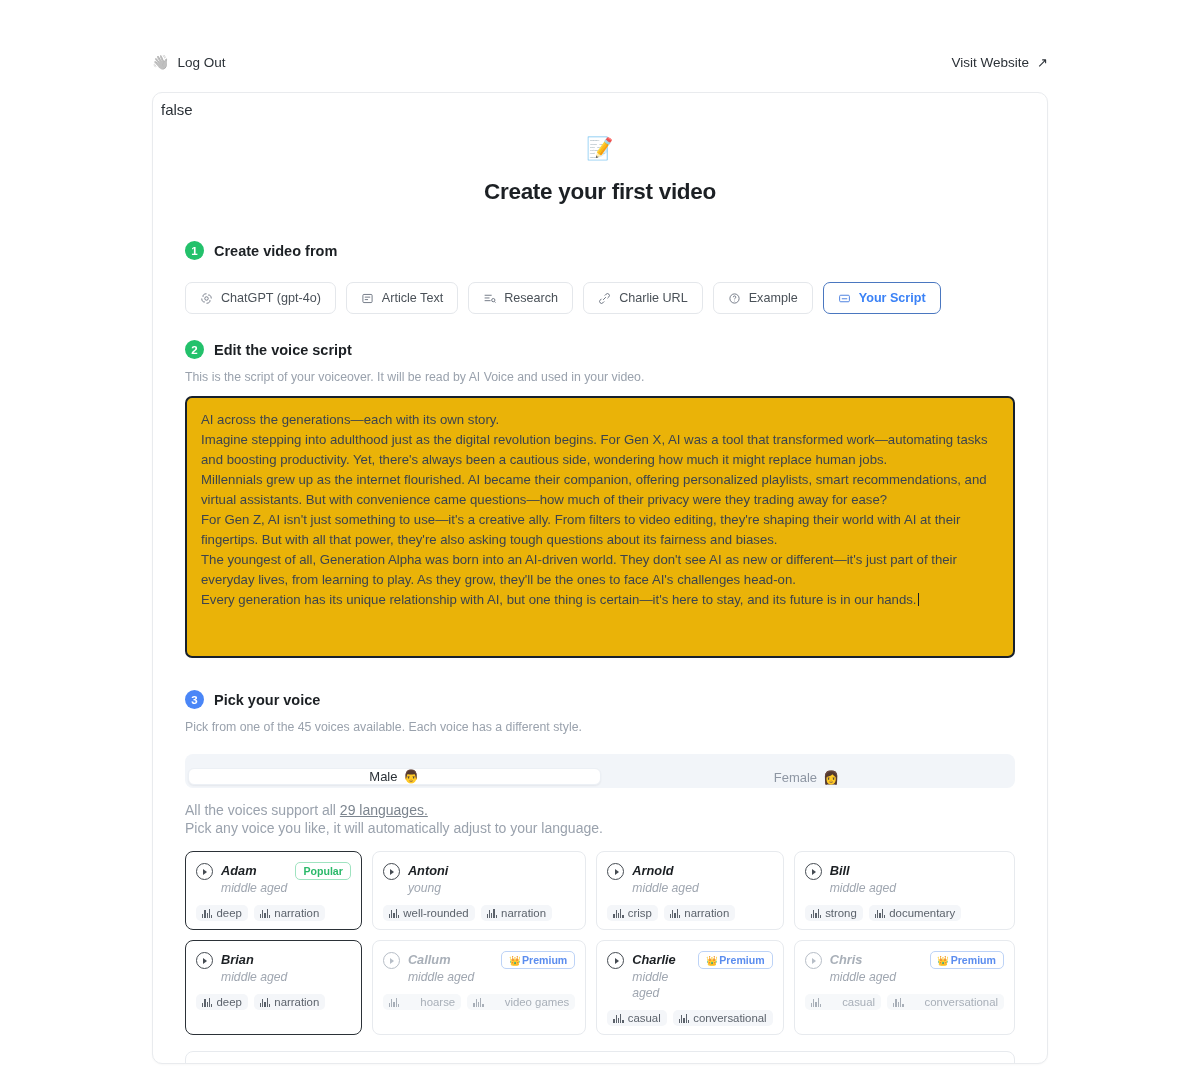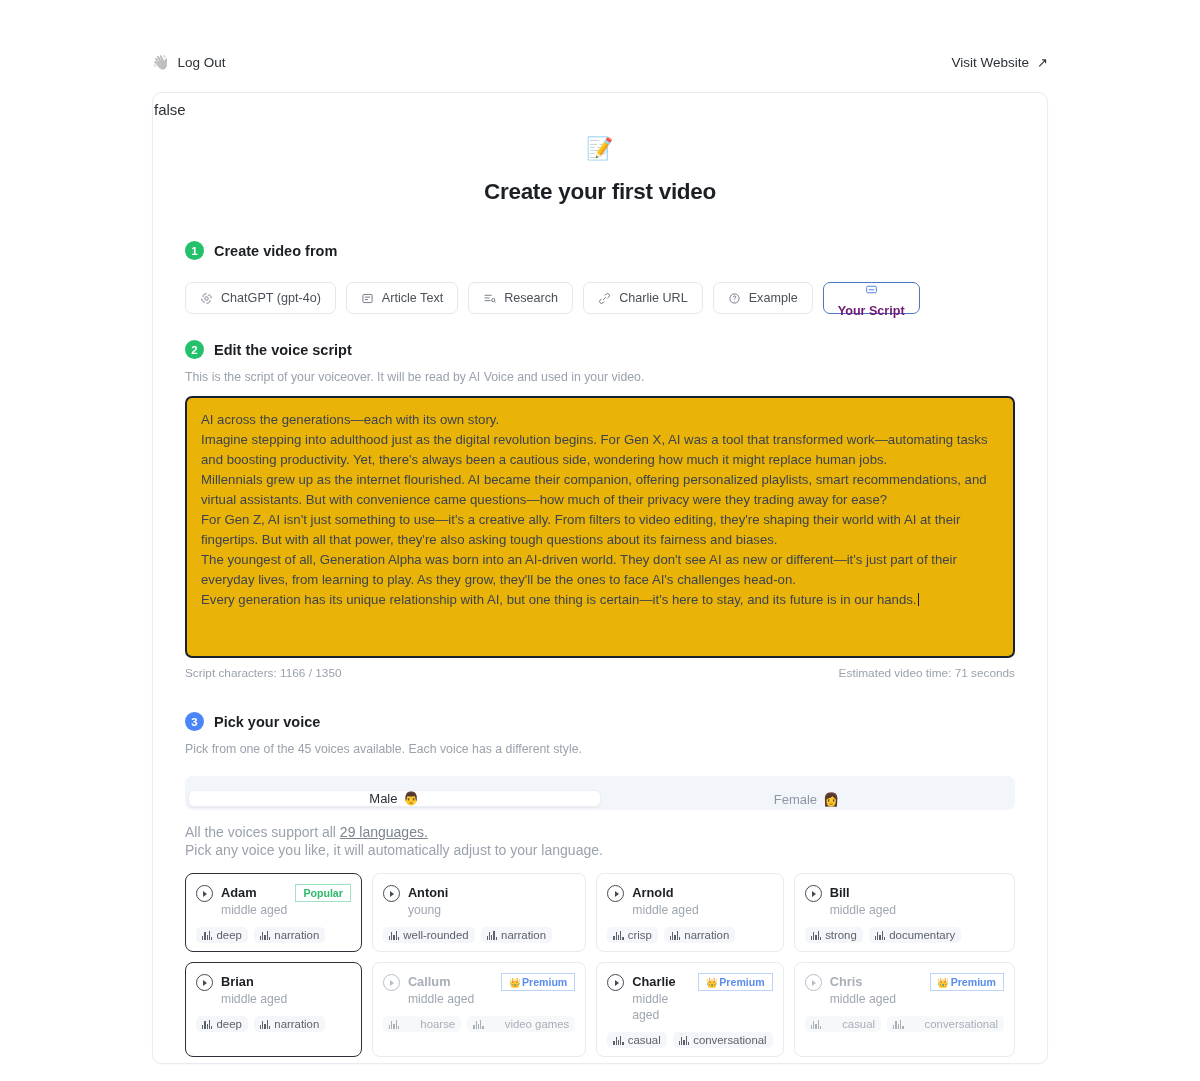--- a/index.html
+++ b/index.html
@@ -26,21 +26,21 @@
   .ext-arrow { font-size: 13px; color: #2b3137; }
 
   
   .card {
     position: absolute; left: 152px; top: 92px; width: 896px; height: 972px;
     background: #fff; border: 1px solid #e9ebee; border-radius: 10px;
     box-shadow: 0 1px 2px rgba(16,24,40,.03);
     overflow: hidden;
   }
   .false-text {
-    position: absolute; left: 1px; top: 0px;
+    position: absolute; left: 8px; top: 0px;
     font-size: 15px; color: #2b3137; padding: 8px 0 0 0;
   }
 
   .inner { position: absolute; left: 0; top: 0; width: 894px; }
 
   
   .hero { margin-top: 45px; text-align: center; }
   .hero-emoji { font-size: 22px; line-height: 1; display: block; }
   .hero-title {
     margin-top: 19px; font-size: 22.5px; font-weight: bold;
@@ -64,21 +64,21 @@
   .pills { display: flex; gap: 10px; margin-top: 22px; }
   .pill {
     display: flex; align-items: center; gap: 8px;
     height: 32px; padding: 0 14px;
     border: 1px solid #e4e7eb; border-radius: 7px;
     background: #fff; font-size: 12.6px; color: #4a5158;
     cursor: pointer; white-space: nowrap;
   }
   .pill .pico { display: flex; align-items: center; color: #6b7280; }
   .pill.selected {
-    border: 1.6px solid #4a77c0; color: #701a75; font-weight: bold; flex-direction: column;
+    border: 1.6px solid #4a77c0; color: #3b82f6; font-weight: bold;
   }
   .pill.selected .pico { color: #4a7fe0; }
 
   
   .scriptwrap { margin-top: 12px; }
   .scriptbox {
     border: 2px solid #17202c; border-radius: 7px;
     background: #eab308; padding: 12px 14px 10px 14px;
     height: 262px; overflow: hidden;
   }
@@ -124,26 +124,26 @@
     border: 1.3px solid #454b52; flex: 0 0 auto; margin-top: 2px;
     display: flex; align-items: center; justify-content: center;
   }
   .play-ic i {
     width: 0; height: 0; border-left: 4.5px solid #454b52;
     border-top: 3px solid transparent; border-bottom: 3px solid transparent;
     margin-left: 1.5px;
   }
   .voice-card.dim .play-ic { border-color: #b7bec7; }
   .voice-card.dim .play-ic i { border-left-color: #b7bec7; }
-  .vc-names { flex: 1 1 auto; min-width: 0; }
+  .vc-names { flex: 1 1 auto; min-width: 0; font-style: italic; }
   .vc-name { font-size: 12.8px; font-weight: bold; color: #1c2024; line-height: 15px; }
   .vc-age { font-size: 12.2px; color: #a0a7b1; line-height: 16px; margin-top: 1px; }
   .voice-card.dim .vc-name { color: #a8afb8; }
   .tag-badge {
-    font-size: 10.6px; font-weight: bold; border-radius: 0;
+    font-size: 10.6px; font-weight: bold; border-radius: 5px;
     padding: 2px 7px; white-space: nowrap; flex: 0 0 auto; margin-top: 1px;
   }
   .tag-badge.popular { color: #2bb96a; border: 1px solid #9fe3c0; background: #fff; }
   .tag-badge.premium { color: #5b8def; border: 1px solid #bdd3f7; background: #fff; }
   .crown { font-size: 9.5px; margin-right: 1px; }
   .vc-traits { display: flex; gap: 6px; margin-top: 9px; flex-wrap: nowrap; }
   .trait {
     display: flex; align-items: center; gap: 4px;
     background: #f4f6f9; border-radius: 5px; padding: 2px 6px;
     font-size: 11.4px; color: #5b626b; white-space: nowrap; text-align: center;
@@ -274,24 +274,20 @@
 
         <div class="scriptwrap">
           <div class="scriptbox">
             <p>AI across the generations—each with its own story.</p>
             <p>Imagine stepping into adulthood just as the digital revolution begins. For Gen X, AI was a tool that transformed work—automating tasks and boosting productivity. Yet, there's always been a cautious side, wondering how much it might replace human jobs.</p>
             <p>Millennials grew up as the internet flourished. AI became their companion, offering personalized playlists, smart recommendations, and virtual assistants. But with convenience came questions—how much of their privacy were they trading away for ease?</p>
             <p>For Gen Z, AI isn't just something to use—it's a creative ally. From filters to video editing, they're shaping their world with AI at their fingertips. But with all that power, they're also asking tough questions about its fairness and biases.</p>
             <p>The youngest of all, Generation Alpha was born into an AI-driven world. They don't see AI as new or different—it's just part of their everyday lives, from learning to play. As they grow, they'll be the ones to face AI's challenges head-on.</p>
             <p><span>Every generation has its unique relationship with AI, but one thing is certain—it's here to stay, and its future is in our hands.</span><span class="caret"></span></p>
           </div>
-          <div class="meta-row">
-            <span>Script characters: 1166 / 1350</span>
-            <span>Estimated video time: 71 seconds</span>
-          </div>
         </div>
       </div>
 
       <div class="section" style="margin-top:32px;">
         <div class="step-head">
           <span class="badge blue">3</span>
           <span class="step-title">Pick your voice</span>
         </div>
         <div class="step-sub">Pick from one of the 45 voices available. Each voice has a different style.</div>
 

